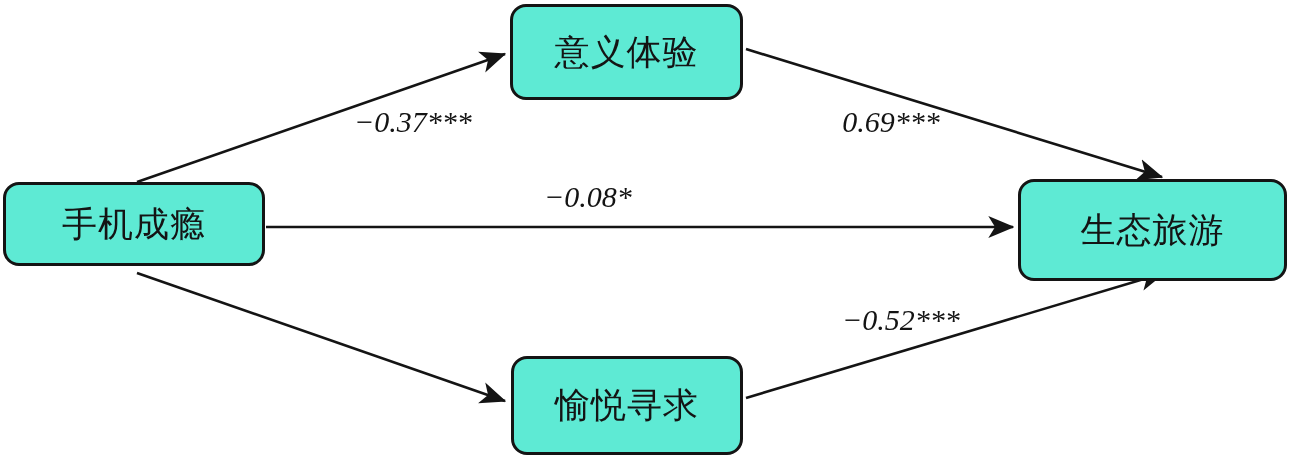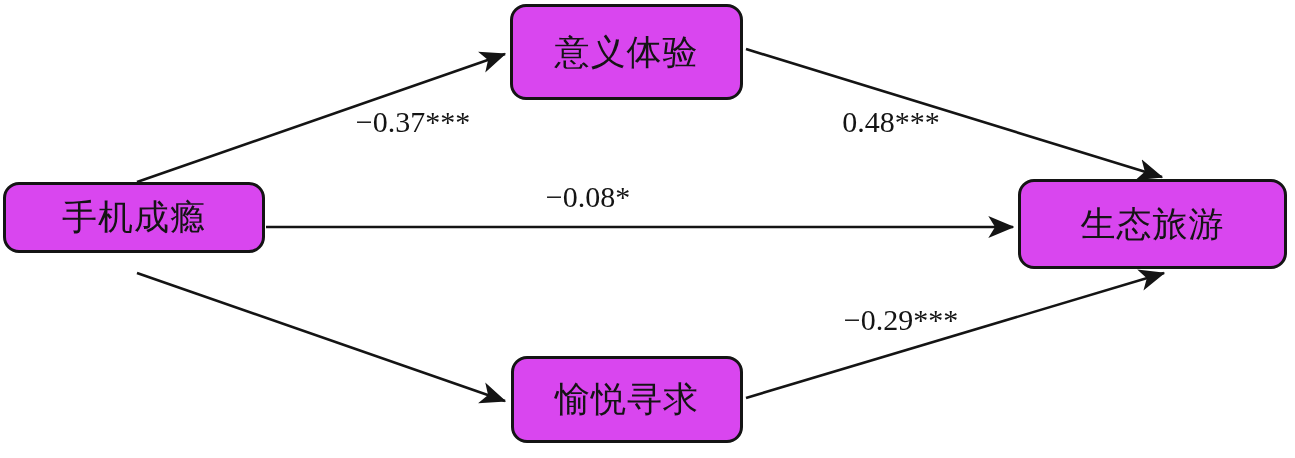--- a/index.html
+++ b/index.html
@@ -8,39 +8,40 @@
     width:1295px;height:458px;
     background:#ffffff;
     font-family:"Liberation Serif","DejaVu Serif",serif;
     color:#141414;
     overflow:hidden;
   }
   .arrows{position:absolute;left:0;top:0;width:1295px;height:458px;}
   .node{
     position:absolute;
     box-sizing:border-box;
-    background:#d946ef;
+    background:#5eead4;
     border:3px solid #141414;
     border-radius:16px;
     display:flex;align-items:center;justify-content:center;
     font-size:35px;
     letter-spacing:1px;
     z-index:2;
   }
-  .node-phone  {left:3px;   top:182px; width:262px; height:71px;}
+  .node-phone  {left:3px;   top:182px; width:262px; height:84px;}
   .node-meaning{left:510px; top:4px;   width:233px; height:96px;}
-  .node-pleasure{left:511px;top:356px; width:232px; height:87px;}
-  .node-eco    {left:1018px;top:179px; width:269px; height:90px;}
+  .node-pleasure{left:511px;top:356px; width:232px; height:99px;}
+  .node-eco    {left:1018px;top:179px; width:269px; height:102px;}
   .edge-label{
     position:absolute;
     transform:translate(-50%,-50%);
     font-size:30px;
     white-space:nowrap;
     z-index:3;
     color:#141414;
+    font-style:italic;
   }
   .el-1{left:413px;top:122px;}
   .el-2{left:891px;top:122px;}
   .el-3{left:588px;top:197px;}
   .el-4{left:404px;top:320px;}
   .el-5{left:901px;top:320px;}
 </style>
 </head>
 <body>
 
@@ -75,20 +76,20 @@
   <div class="node node-pleasure">
     <span>愉悦寻求</span>
   </div>
 
   <div class="node node-eco">
     <span>生态旅游</span>
   </div>
 
   <div class="edge-label el-1">−0.37***</div>
 
-  <div class="edge-label el-2">0.48***</div>
+  <div class="edge-label el-2">0.69***</div>
 
   <div class="edge-label el-3">−0.08*</div>
 
 
-  <div class="edge-label el-5">−0.29***</div>
+  <div class="edge-label el-5">−0.52***</div>
 
 </div>
 
 </body></html>

